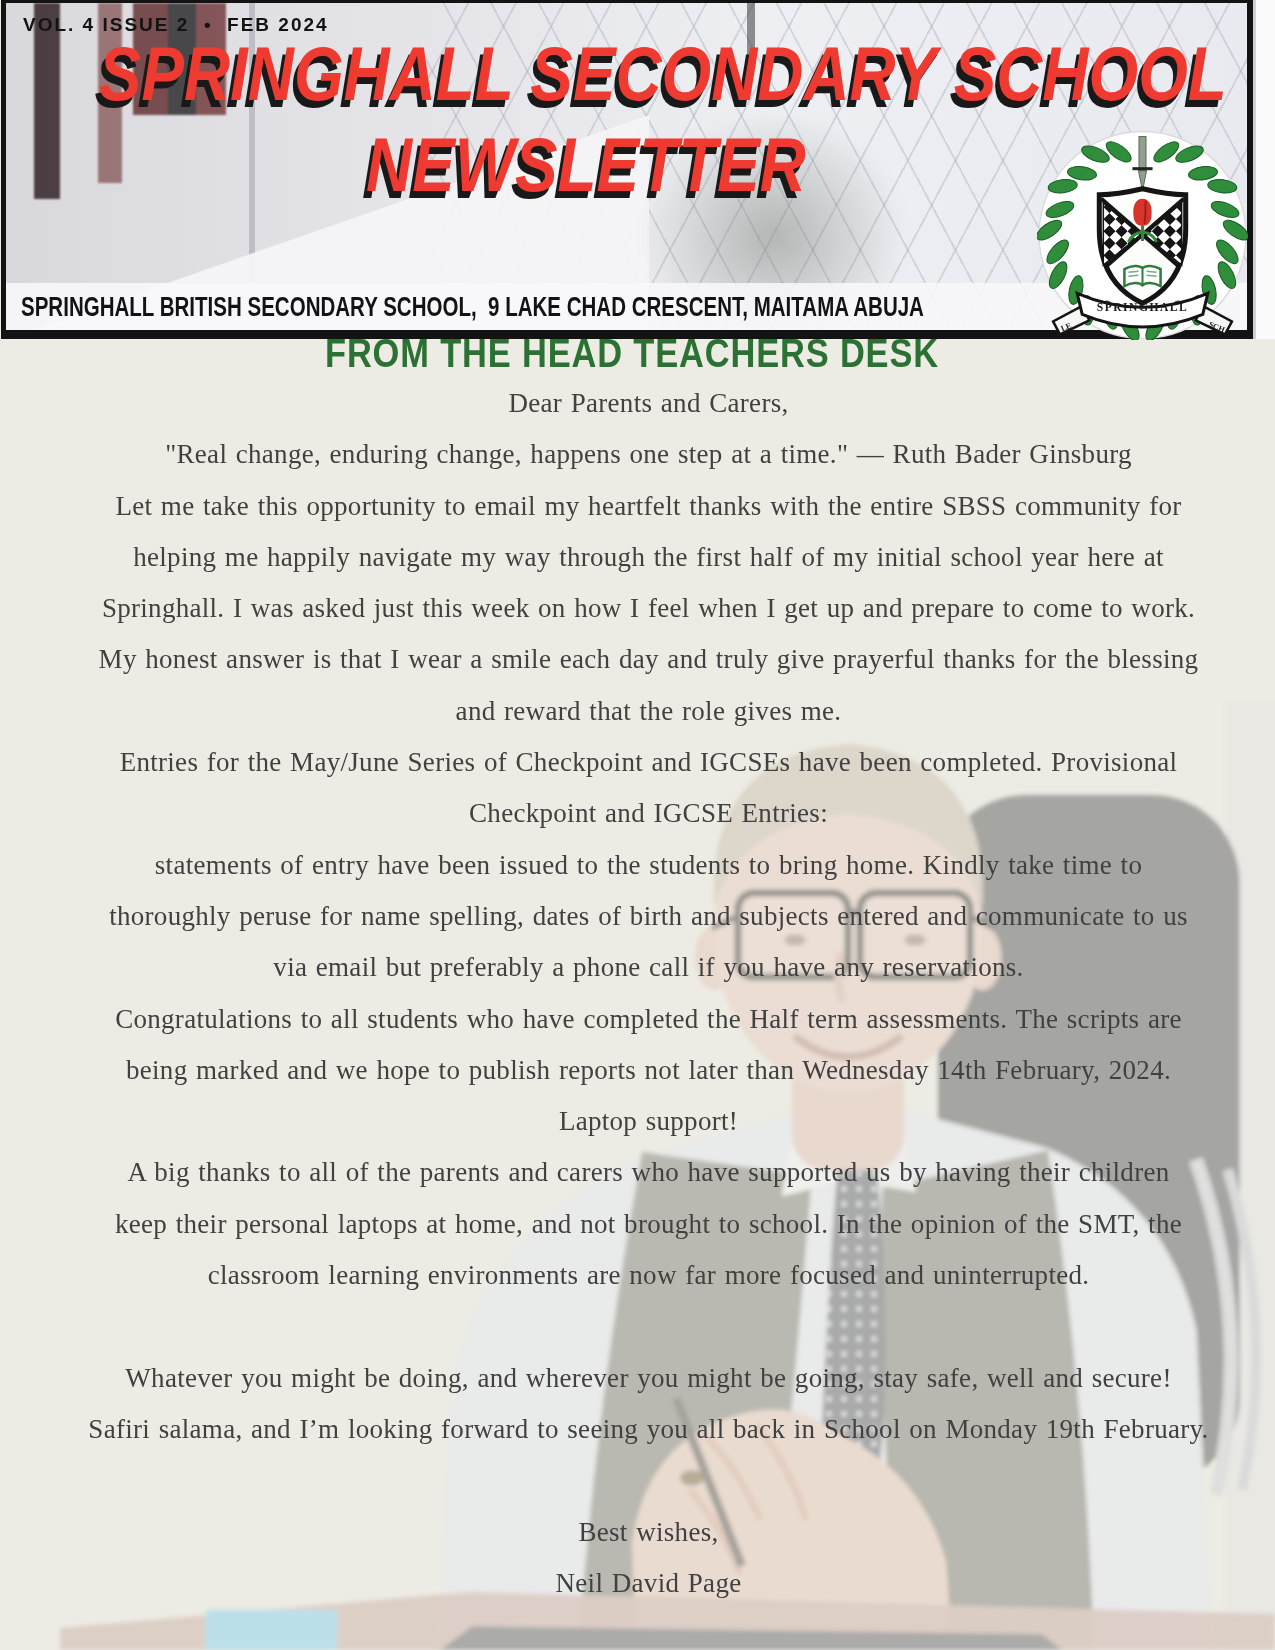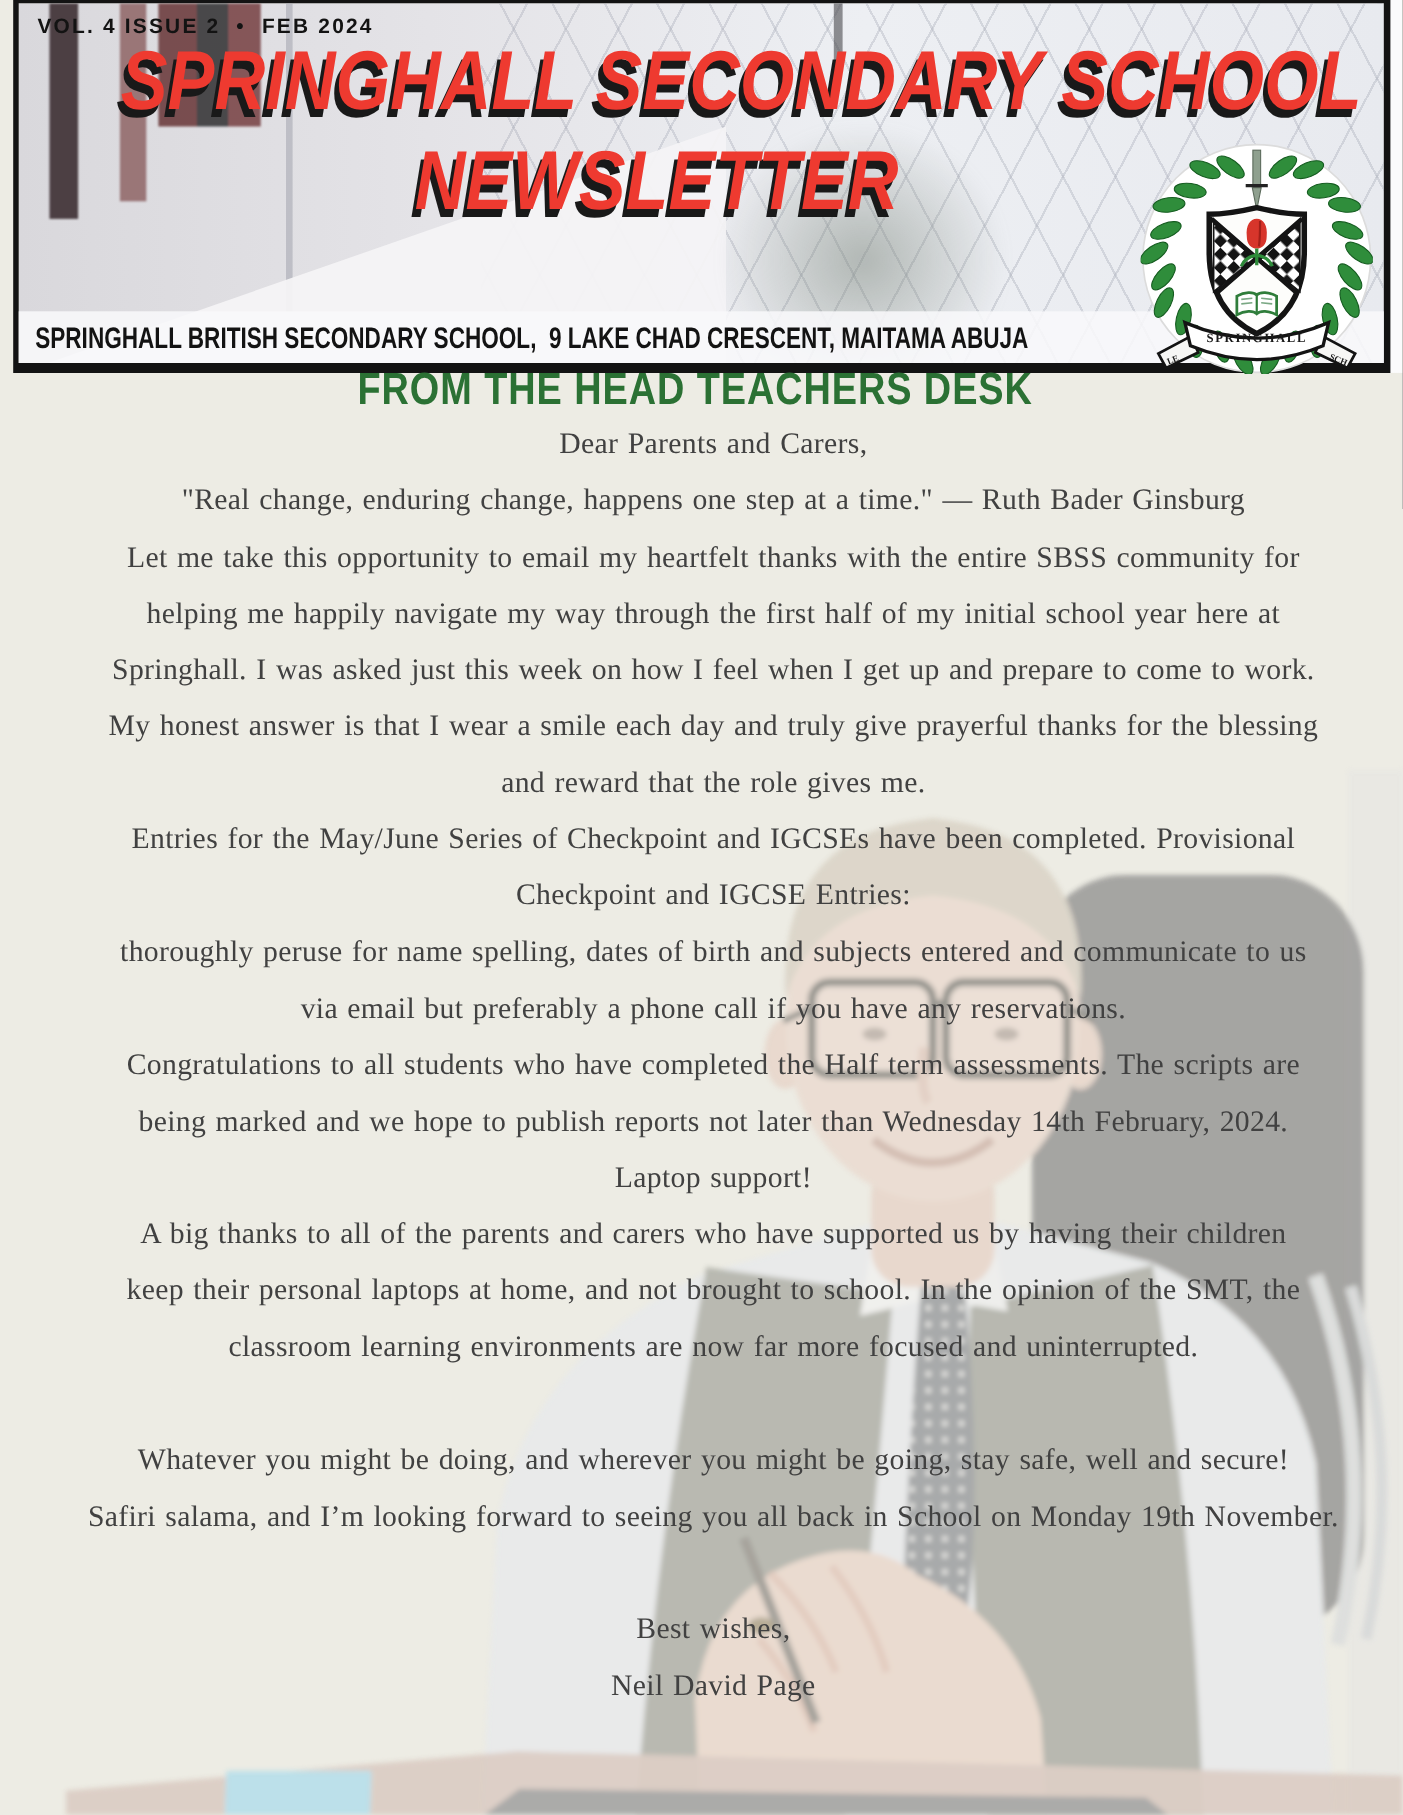--- a/index.html
+++ b/index.html
@@ -3,21 +3,21 @@
 <meta charset="utf-8">
 <style>
   html,body{margin:0;padding:0;background:#9a9a9a;}
   .page{position:relative;width:1275px;height:1650px;background:#edece4;overflow:hidden;
         font-family:"Liberation Serif",serif;}
 
   
   #figure{position:absolute;left:0;top:0;width:1275px;height:1650px;z-index:1;}
 
   
-  .header{position:absolute;left:12px;top:0;width:1241px;height:327px;z-index:3;
+  .header{position:absolute;left:1px;top:0;width:1241px;height:327px;z-index:3;
           background:linear-gradient(90deg,#d9d8dc 0,#e4e3e7 30%,#edeff3 62%,#e8eaef 100%);
           border-top:3px solid #131313;border-left:5px solid #131313;
           border-right:6px solid #131313;border-bottom:9px solid #131313;overflow:visible;}
   .hdr-clip{position:absolute;inset:0;overflow:hidden;}
   .fence{position:absolute;left:420px;right:0;top:0;bottom:0;opacity:.75;
      background:
        repeating-linear-gradient(62deg, rgba(148,153,167,.38) 0 2px, transparent 2px 42px),
        repeating-linear-gradient(-62deg, rgba(148,153,167,.38) 0 2px, transparent 2px 42px);}
   .band1{position:absolute;left:28px;top:0;width:26px;height:196px;background:#332428;opacity:.85;filter:blur(1px);}
   .band2{position:absolute;left:92px;top:0;width:24px;height:180px;background:#6e3333;opacity:.6;filter:blur(1px);}
@@ -212,29 +212,30 @@
   <div class="letter">
     <div class="line" style="">Dear Parents and Carers,</div>
       <div class="line" style="">"Real change, enduring change, happens one step at a time." — Ruth Bader Ginsburg</div>
       <div class="line" style="">Let me take this opportunity to email my heartfelt thanks with the entire SBSS community for</div>
       <div class="line" style="">helping me happily navigate my way through the first half of my initial school year here at</div>
       <div class="line" style="">Springhall. I was asked just this week on how I feel when I get up and prepare to come to work.</div>
       <div class="line" style="">My honest answer is that I wear a smile each day and truly give prayerful thanks for the blessing</div>
       <div class="line" style="">and reward that the role gives me.</div>
       <div class="line" style="">Entries for the May/June Series of Checkpoint and IGCSEs have been completed. Provisional</div>
       <div class="line" style="">Checkpoint and IGCSE Entries:</div>
+      <div class="line" style="">statements of entry have been issued to the students to bring home. Kindly take time to</div>
       <div class="line" style="">thoroughly peruse for name spelling, dates of birth and subjects entered and communicate to us</div>
       <div class="line" style="">via email but preferably a phone call if you have any reservations.</div>
       <div class="line" style="">Congratulations to all students who have completed the Half term assessments. The scripts are</div>
       <div class="line" style="">being marked and we hope to publish reports not later than Wednesday 14th February, 2024.</div>
       <div class="line" style="">Laptop support!</div>
       <div class="line" style="">A big thanks to all of the parents and carers who have supported us by having their children</div>
       <div class="line" style="">keep their personal laptops at home, and not brought to school. In the opinion of the SMT, the</div>
       <div class="line" style="">classroom learning environments are now far more focused and uninterrupted.</div>
       <div class="line" style="">&nbsp;</div>
       <div class="line" style="">Whatever you might be doing, and wherever you might be going, stay safe, well and secure!</div>
-      <div class="line" style="">Safiri salama, and I’m looking forward to seeing you all back in School on Monday 19th November.</div>
+      <div class="line" style="">Safiri salama, and I’m looking forward to seeing you all back in School on Monday 19th February.</div>
       <div class="line" style="">&nbsp;</div>
       <div class="line" style="">Best wishes,</div>
       <div class="line" style="">Neil David Page</div>
   </div>
 
 </div>
 
 </body></html>

